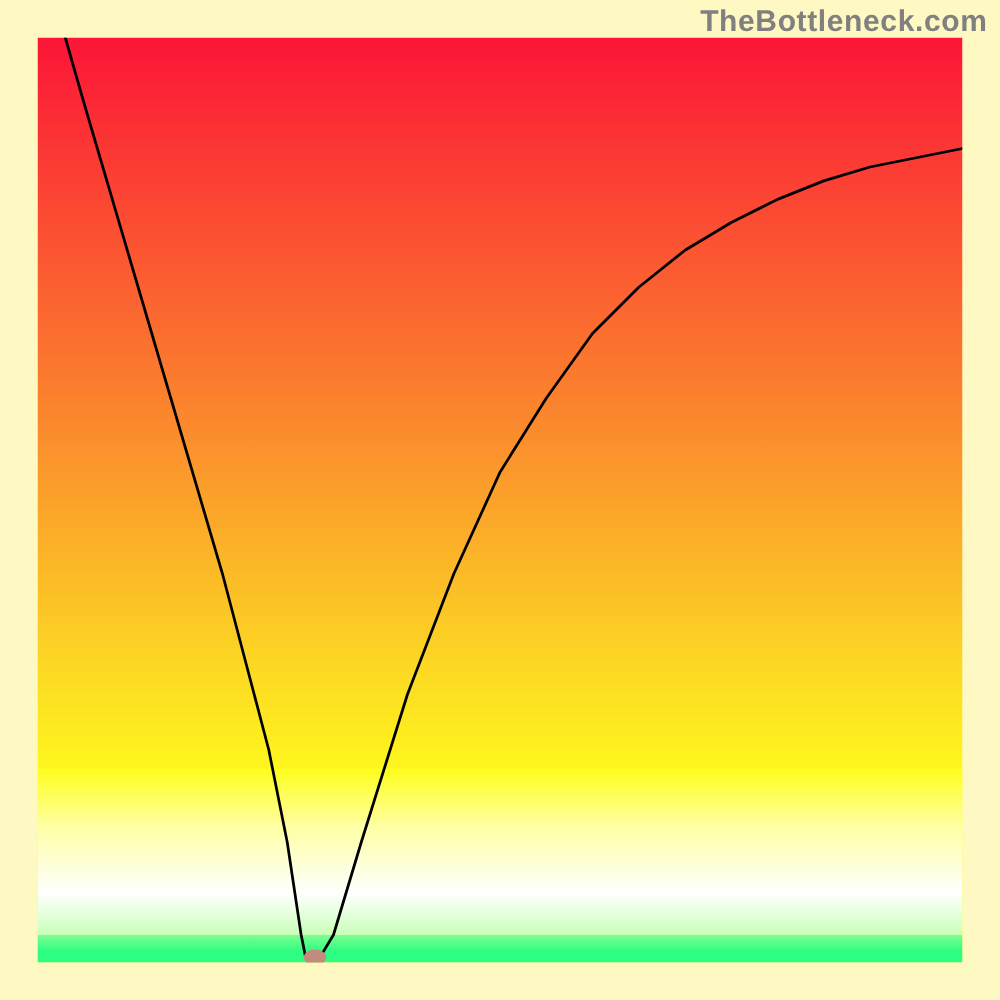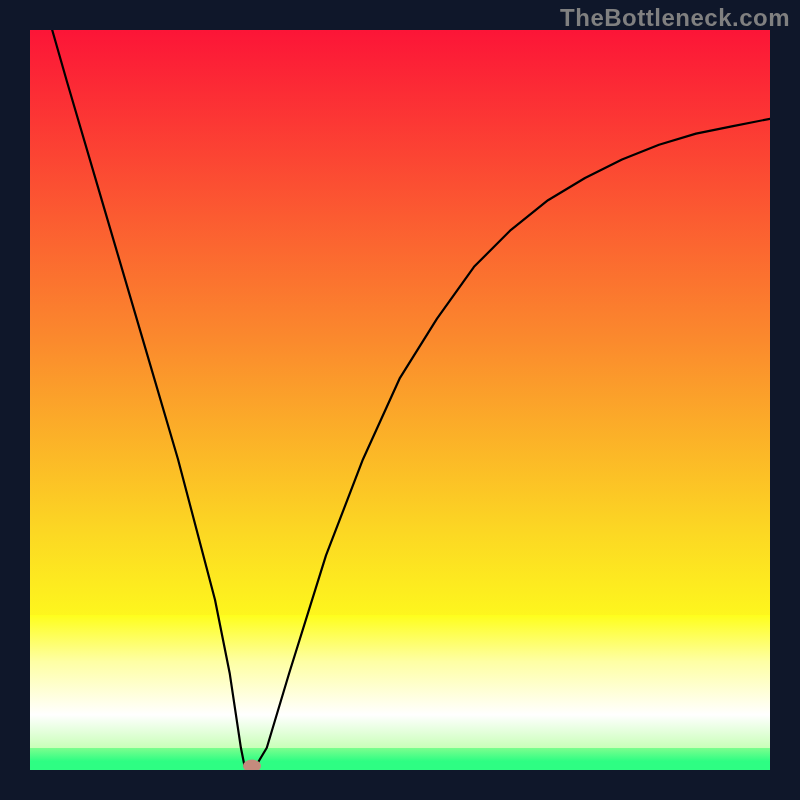--- a/index.html
+++ b/index.html
@@ -8,21 +8,21 @@
     width: 800px;
     height: 800px;
     overflow: hidden;
     background: #000;
     font-family: Arial, Helvetica, sans-serif;
   }
   .frame {
     position: relative;
     width: 800px;
     height: 800px;
-    background: #0f172a;
+    background: #fef9c3;
   }
   .watermark {
     position: absolute;
     top: 4px;
     right: 10px;
     font-size: 24px;
     font-weight: bold;
     color: #808080;
     letter-spacing: 0.5px;
     z-index: 10;

